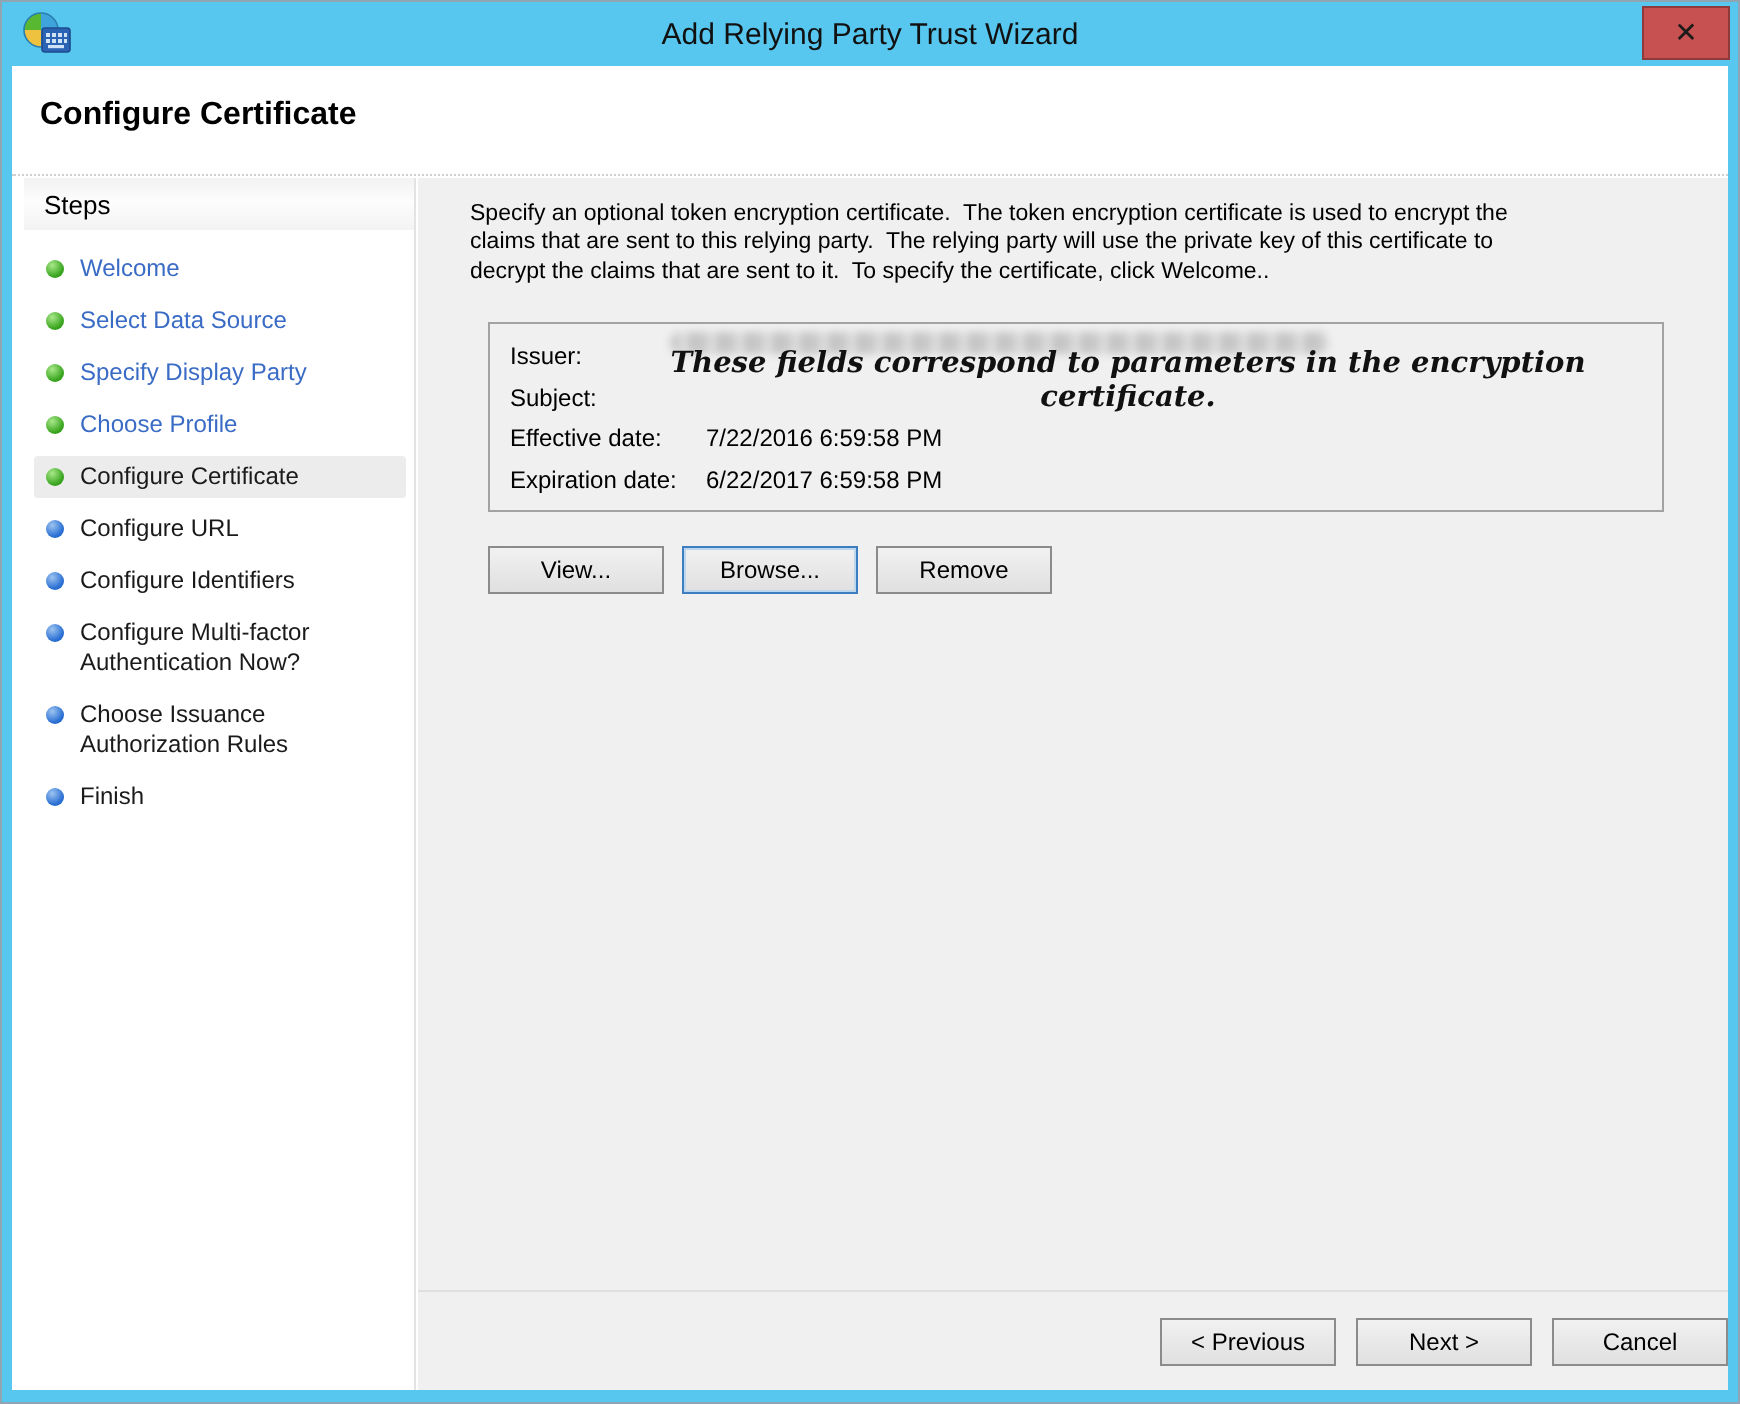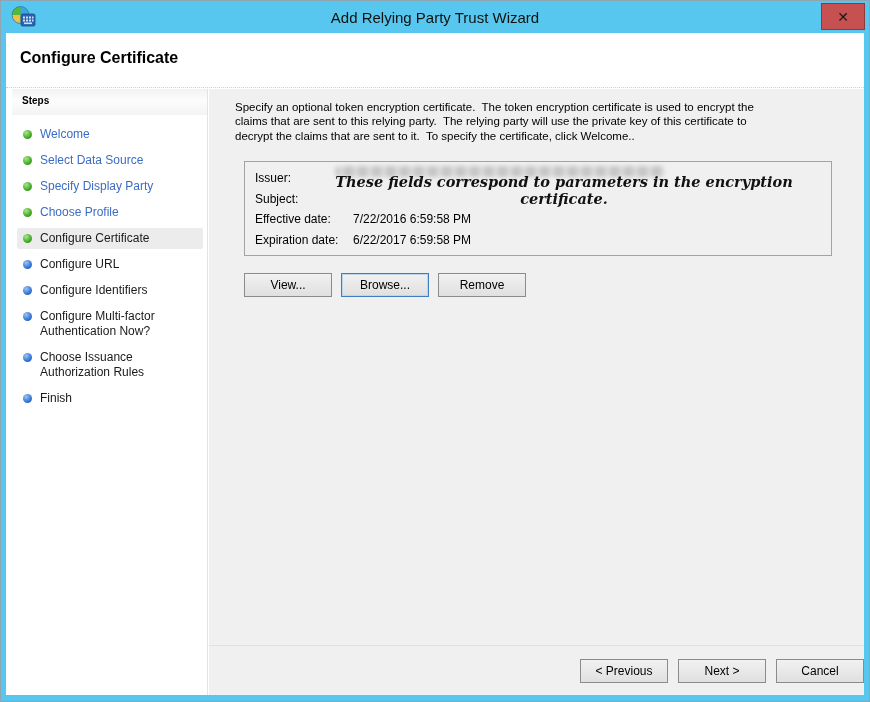--- a/index.html
+++ b/index.html
@@ -19,21 +19,21 @@
   .win-title{position:absolute;left:0;right:0;text-align:center;font-size:15px;color:#111;}
   .close-btn{position:absolute;right:4px;top:2px;width:44px;height:27px;background:var(--close-red);
     border:1px solid #8e3a3a;display:flex;align-items:center;justify-content:center;
     font-weight:bold;font-size:14px;color:#1a1a1a;cursor:pointer;font-family:"DejaVu Sans",sans-serif;}
   
   .dialog{position:absolute;left:5px;right:5px;top:32px;bottom:6px;background:#fff;overflow:hidden;}
   .dialog-header{height:55px;border-bottom:1px dotted #cfcfcf;position:relative;}
   .page-title{position:absolute;left:14px;top:16px;font-size:16px;font-weight:bold;color:#000;}
   
   .sidebar{position:absolute;left:6px;top:56px;width:196px;bottom:0;background:#fff;border-right:1px solid #e3e3e3;}
-  .steps-header{height:26px;padding:6px 0 0 10px;font-size:10px;font-weight:bold;color:#000;
+  .steps-header{height:26px;padding:6px 0 0 10px;font-size:13px;font-weight:normal;color:#000;
     background:linear-gradient(to bottom,#f2f2f2,#fdfdfd 45%,#f3f3f3);}
   ul.steps{list-style:none;padding:9px 4px 0 5px;}
   .step{display:flex;align-items:flex-start;gap:8px;padding:3px 2px 3px 6px;margin-bottom:5px;
     font-size:12px;line-height:15px;}
   .step .bullet{flex:none;width:9px;height:9px;border-radius:50%;margin-top:3px;}
   .step.done .bullet,.step.current .bullet{background:radial-gradient(circle at 35% 30%,#a8e88a,#3aa51e 65%,#2c8c14);}
   .step.todo .bullet{background:radial-gradient(circle at 35% 30%,#9cc4f0,#2a6fd4 65%,#1f59b4);}
   .step.done .step-label{color:var(--link);cursor:pointer;text-align:center;}
   .step.current{background:#ececec;border-radius:2px;}
   .step-label{max-width:160px;}

